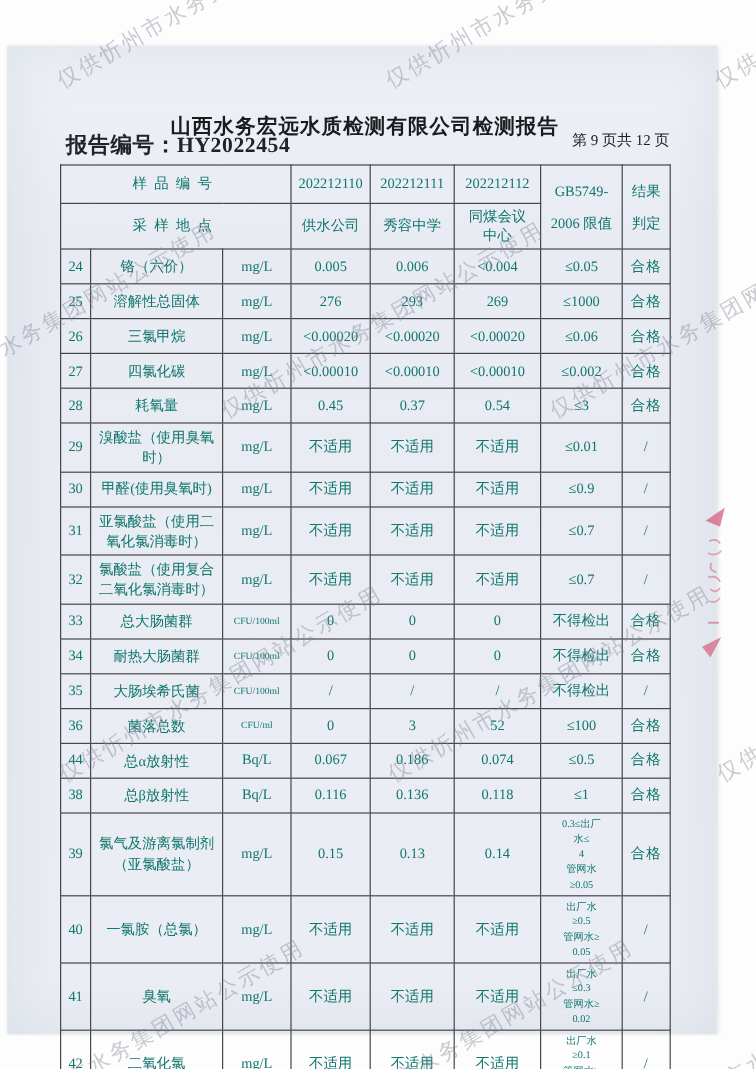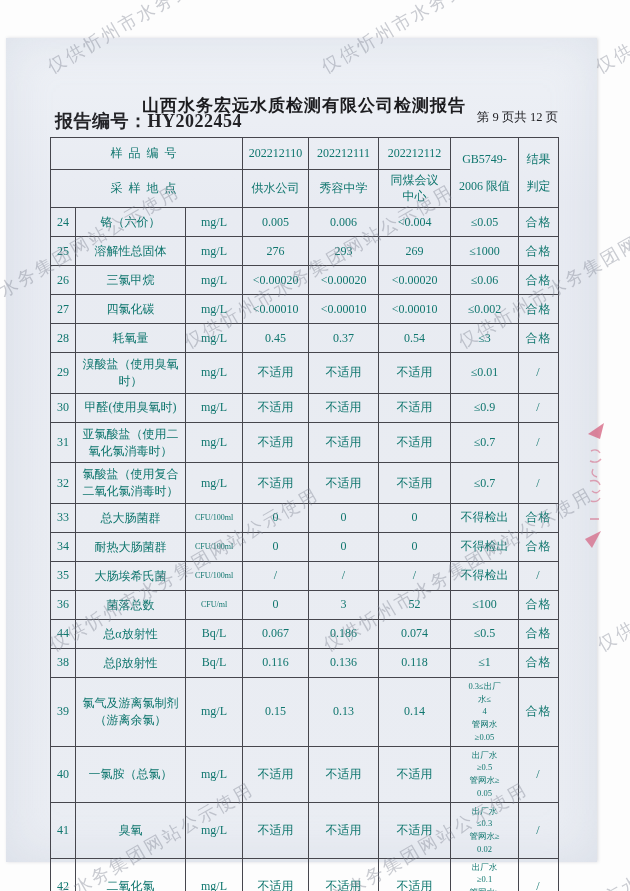--- a/index.html
+++ b/index.html
@@ -240,21 +240,21 @@
     <td class="c-name">总β放射性</td>
     <td class="c-unit">Bq/L</td>
     <td class="c-val">0.116</td>
     <td class="c-val">0.136</td>
     <td class="c-val">0.118</td>
     <td class="c-limit">≤1</td>
     <td class="c-result">合格</td>
   </tr>
       <tr>
     <td class="c-num">39</td>
-    <td class="c-name">氯气及游离氯制剂（游离余氯）</td>
+    <td class="c-name">氯气及游离氯制剂（亚氯酸盐）</td>
     <td class="c-unit">mg/L</td>
     <td class="c-val">0.15</td>
     <td class="c-val">0.13</td>
     <td class="c-val">0.14</td>
     <td class="c-limit small">0.3≤出厂水≤
 4
 管网水≥0.05</td>
     <td class="c-result">合格</td>
   </tr>
       <tr>

